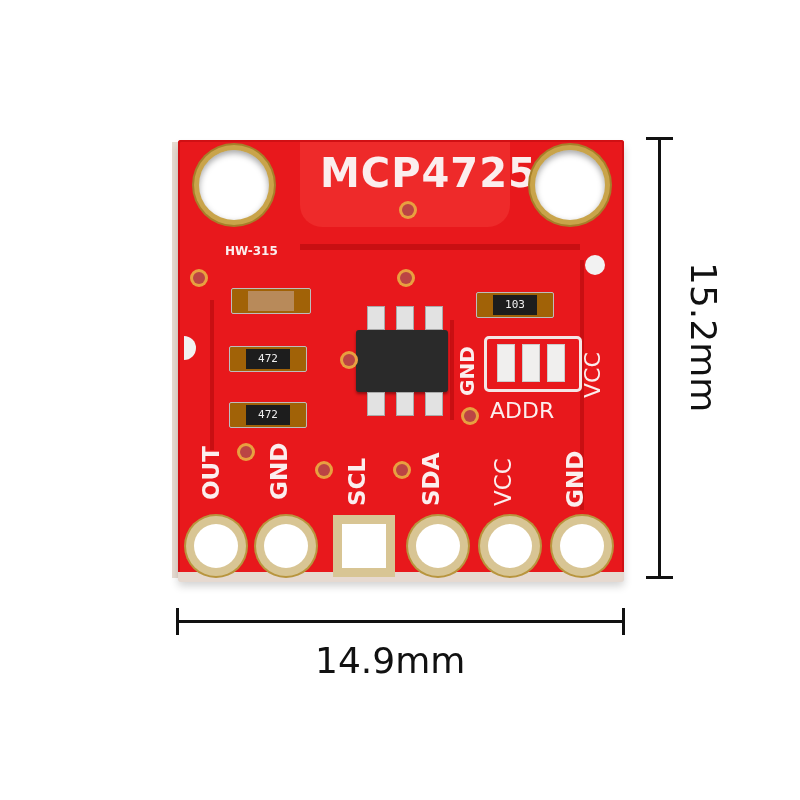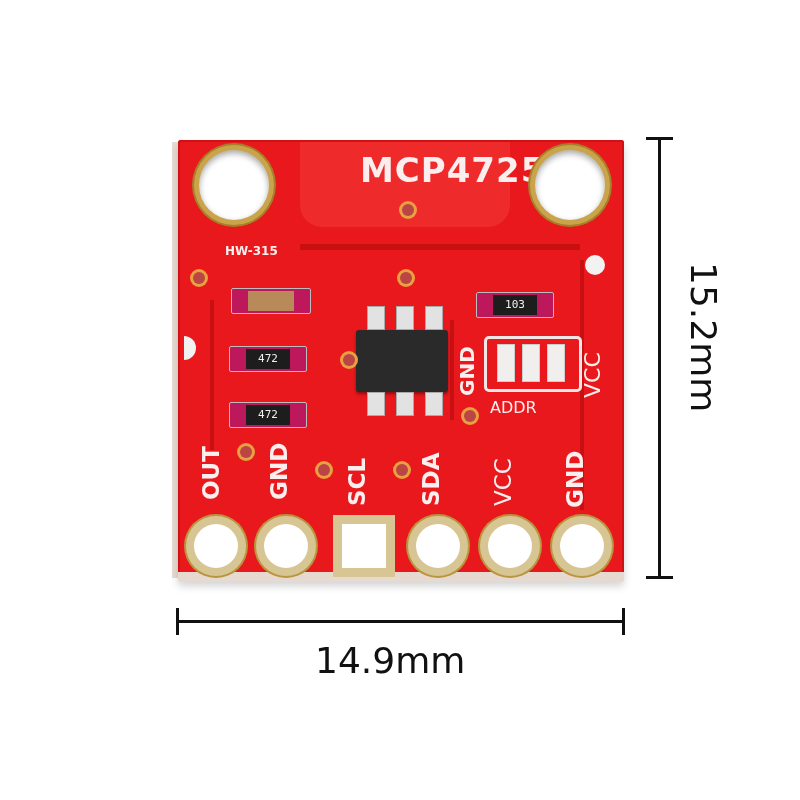--- a/index.html
+++ b/index.html
@@ -15,21 +15,21 @@
   .board-side { left:172px; top:142px; width:8px; height:436px; background:#e8dcd2; }
   .mount-hole {
     width:70px; height:70px; border-radius:50%;
     background:#ffffff;
     box-shadow: 0 0 0 5px #c9a44a, 0 0 0 7px #a67f2a, inset 0 3px 6px rgba(0,0,0,0.35);
   }
   .silk { color:#fbeeee; font-weight:bold; font-family:"DejaVu Sans", sans-serif; }
   .title-plate { left:300px; top:142px; width:210px; height:85px; background:#ee2a2a; border-radius:0 0 22px 22px; }
   .trace { background:#c80f12; }
   .via { width:12px; height:12px; border-radius:50%; background:#b44; box-shadow:0 0 0 3px #e8a040; }
-  .smd { height:24px; background:#be185d; border:1px solid #bdbdbd; border-radius:2px; }
+  .smd { height:24px; background:#a16207; border:1px solid #bdbdbd; border-radius:2px; }
   .smd-body { height:20px; background:#1d1d1d; color:#f0f0f0; font-size:11px; text-align:center; line-height:20px; font-family:"DejaVu Sans Mono", monospace; }
   .cap-body { height:20px; background:#b88a5a; }
   .ic { left:356px; top:330px; width:92px; height:62px; background:#2a2a2a; border-radius:3px; box-shadow:0 2px 3px rgba(0,0,0,0.4); }
   .ic-pin { width:16px; height:22px; background:#e2e2e2; border:1px solid #aaa; }
   .pad {
     width:44px; height:44px; border-radius:50%;
     background:#ffffff;
     box-shadow: 0 0 0 8px #d8c594, 0 0 0 10px #b8953e;
   }
   .pad.square { border-radius:0; box-shadow:none; outline:9px solid #d8c594; }
@@ -45,21 +45,21 @@
 <div class="abs board-side"></div>
 <div class="abs board"></div>
 <div class="abs board-edge"></div>
 
 <div class="abs trace" style="left:300px;top:244px;width:280px;height:6px;"></div>
 <div class="abs trace" style="left:210px;top:300px;width:4px;height:150px;"></div>
 <div class="abs trace" style="left:450px;top:320px;width:4px;height:100px;"></div>
 <div class="abs trace" style="left:580px;top:260px;width:4px;height:250px;"></div>
 
 <div class="abs title-plate"></div>
-<div class="abs silk" style="left:320px;top:150px;font-size:34px;letter-spacing:1px;margin-left:40px;">MCP4725</div>
+<div class="abs silk" style="left:320px;top:150px;font-size:40px;letter-spacing:1px;">MCP4725</div>
 <div class="abs via" style="left:402px;top:204px;"></div>
 
 <div class="abs mount-hole" style="left:199px;top:150px;"></div>
 <div class="abs mount-hole" style="left:535px;top:150px;"></div>
 
 <div class="abs silk" style="left:225px;top:244px;font-size:12px;">HW-315</div>
 <div class="abs via" style="left:193px;top:272px;"></div>
 <div class="abs via" style="left:400px;top:272px;"></div>
 <div class="abs" style="left:585px;top:255px;width:20px;height:20px;border-radius:50%;background:#f2f2f2;"></div>
 <div class="abs" style="left:184px;top:336px;width:12px;height:24px;border-radius:0 12px 12px 0;background:#f2f2f2;"></div>
@@ -88,21 +88,21 @@
 <div class="abs via" style="left:343px;top:354px;"></div>
 <div class="abs via" style="left:464px;top:410px;"></div>
 
 <div class="abs silk" style="left:455px;top:396px;font-size:20px;transform:rotate(-90deg);transform-origin:left top;">GND</div>
 <div class="abs addr-box">
   <div class="abs jumper-pad" style="left:10px;top:5px;"></div>
   <div class="abs jumper-pad" style="left:35px;top:5px;"></div>
   <div class="abs jumper-pad" style="left:60px;top:5px;"></div>
 </div>
 <div class="abs silk" style="left:580px;top:398px;font-size:22px;transform:rotate(-90deg);transform-origin:left top;font-weight:normal;">VCC</div>
-<div class="abs silk" style="left:490px;top:398px;font-size:16px;font-weight:normal;">ADDR</div>
+<div class="abs silk" style="left:490px;top:398px;font-size:22px;font-weight:normal;">ADDR</div>
 
 <div class="abs via" style="left:240px;top:446px;"></div>
 <div class="abs via" style="left:318px;top:464px;"></div>
 <div class="abs via" style="left:396px;top:464px;"></div>
 
 <div class="abs pin-label" style="left:198px;top:500px;">OUT</div>
 <div class="abs pin-label" style="left:266px;top:500px;">GND</div>
 <div class="abs pin-label" style="left:344px;top:506px;">SCL</div>
 <div class="abs pin-label" style="left:418px;top:506px;">SDA</div>
 <div class="abs pin-label" style="left:490px;top:506px;font-weight:normal;">VCC</div>

